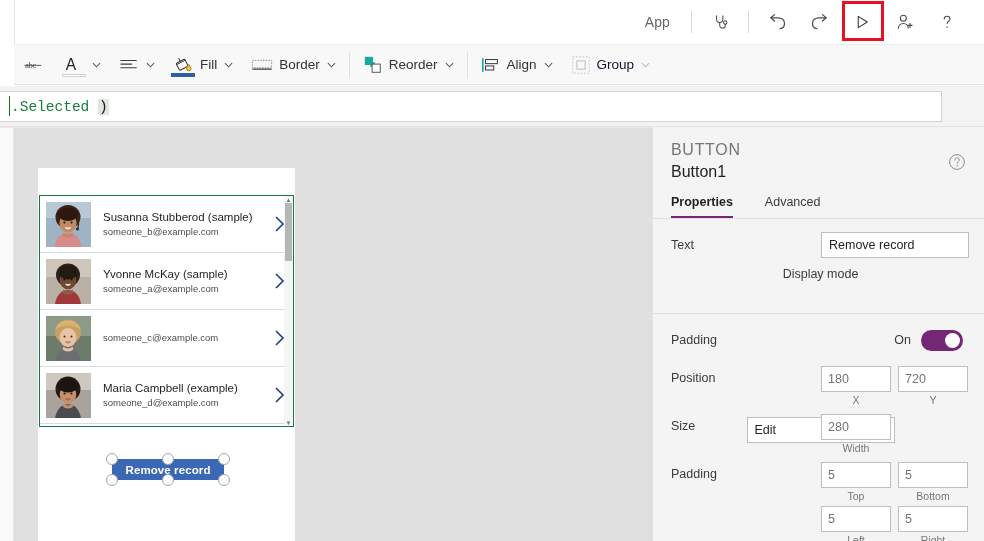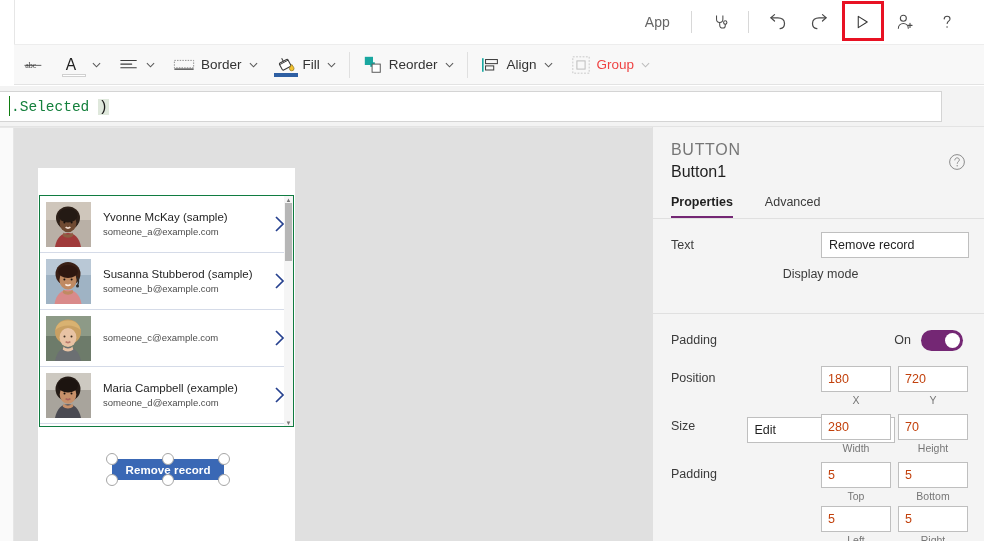--- a/index.html
+++ b/index.html
@@ -60,21 +60,21 @@
     background: #f8f8f8;
     border-top: 1px solid #ededed;
     border-bottom: 1px solid #e3e3e3;
     display: flex; align-items: center;
   }
   .rb-item {
     height: 41px; display: flex; align-items: center;
     padding: 0 9px; color: #333333; font-size: 13.5px; gap: 6px;
     position: relative;
   }
-  .rb-item.disabled { color: #ef4444; }
+  .rb-item.disabled { color: #0f172a; }
   .rb-ico { display: flex; align-items: center; justify-content: center; }
   .rb-ico svg { display: block; }
   .chev { margin-left: 1px; }
   .rb-sep {
     width: 1px; height: 26px; background: #e0e0e0; margin: 0 4px;
   }
   .underline-white {
     position: absolute; left: 8px; bottom: 8px; width: 24px; height: 3px;
     background: #ffffff; border: 1px solid #d0d0d0;
   }
@@ -275,21 +275,21 @@
   .toggle-knob {
     position: absolute; right: 3px; top: 3px;
     width: 15px; height: 15px; border-radius: 50%; background: #ffffff;
   }
   .numgrid { flex: 1; }
   .numrow { display: flex; gap: 7px; }
   .numcell { width: 70px; }
   .numbox {
     width: 70px; height: 26px;
     background: #ffffff; border: 1px solid #bfbfbf;
-    font-size: 12.5px; color: #c2410c;
+    font-size: 12.5px; color: #737373;
     display: flex; align-items: center; padding-left: 6px;
   }
   .numcap {
     width: 70px; text-align: center;
     font-size: 10.5px; color: #767676; margin-top: 2px; margin-bottom: 4px;
   }
   .prop-row-multi { display: flex; align-items: flex-start; padding-top: 4px; justify-content: center; }
   .prop-row-multi .prop-label { padding-top: 5px; }
 </style>
 </head>
@@ -377,35 +377,20 @@
     </div>
 
     <div class="rb-item">
       <span class="rb-ico">
         <svg width="20" height="16" viewBox="0 0 22 16" stroke="#3b3b3b" stroke-width="1.2" stroke-linecap="round">
           <line x1="2" y1="3" x2="19" y2="3"></line>
           <line x1="2" y1="7" x2="14" y2="7"></line>
           <line x1="2" y1="11" x2="19" y2="11"></line>
         </svg>
       </span>
-      <span class="chev rb-ico">
-        <svg width="9" height="6" viewBox="0 0 10 6" fill="none" stroke="#5a5a5a" stroke-width="1.2">
-            <path d="M1 1l4 4 4-4"></path>
-          </svg>
-      </span>
-    </div>
-
-    <div class="rb-item">
-      <span class="rb-ico">
-        <svg width="22" height="14" viewBox="0 0 24 14">
-          <rect x="1.5" y="2" width="21" height="8" fill="none" stroke="#8a8a8a" stroke-width="1" stroke-dasharray="1.6 1.3"></rect>
-          <line x1="1.5" y1="11.5" x2="22.5" y2="11.5" stroke="#3b3b3b" stroke-width="1.4"></line>
-        </svg>
-      </span>
-      <span>Border</span>
       <span class="chev rb-ico">
         <svg width="9" height="6" viewBox="0 0 10 6" fill="none" stroke="#5a5a5a" stroke-width="1.2">
             <path d="M1 1l4 4 4-4"></path>
           </svg>
       </span>
     </div>
 
     <div class="rb-item">
       <span class="rb-ico">
         <svg width="21" height="21" viewBox="0 0 24 24">
@@ -417,20 +402,35 @@
           <path d="M18 12c0 0 2.6 3.1 2.6 4.6a2.6 2.6 0 0 1-5.2 0c0-1.5 2.6-4.6 2.6-4.6z" fill="#f2c230" stroke="#8a6d12" stroke-width=".8"></path>
         </svg>
       </span>
       <span>Fill</span>
       <span class="chev rb-ico">
         <svg width="9" height="6" viewBox="0 0 10 6" fill="none" stroke="#5a5a5a" stroke-width="1.2">
             <path d="M1 1l4 4 4-4"></path>
           </svg>
       </span>
       <span class="underline-blue"></span>
+    </div>
+
+    <div class="rb-item">
+      <span class="rb-ico">
+        <svg width="22" height="14" viewBox="0 0 24 14">
+          <rect x="1.5" y="2" width="21" height="8" fill="none" stroke="#8a8a8a" stroke-width="1" stroke-dasharray="1.6 1.3"></rect>
+          <line x1="1.5" y1="11.5" x2="22.5" y2="11.5" stroke="#3b3b3b" stroke-width="1.4"></line>
+        </svg>
+      </span>
+      <span>Border</span>
+      <span class="chev rb-ico">
+        <svg width="9" height="6" viewBox="0 0 10 6" fill="none" stroke="#5a5a5a" stroke-width="1.2">
+            <path d="M1 1l4 4 4-4"></path>
+          </svg>
+      </span>
     </div>
 
     <div class="rb-sep"></div>
 
     <div class="rb-item">
       <span class="rb-ico">
         <svg width="20" height="20" viewBox="0 0 22 22">
           <rect x="2" y="2" width="9" height="9" fill="#19a7a0"></rect>
           <rect x="8" y="8" width="5" height="5" fill="#19a7a0"></rect>
           <rect x="10" y="10" width="9" height="9" fill="#ffffff" stroke="#5a5a5a" stroke-width="1.1"></rect>
@@ -489,46 +489,20 @@
         <path d="M1.5 1.5L7 6.5l5.5-5"></path>
       </svg>
   </div>
 
   <div class="canvas-area">
     <div class="canvas-left-strip"></div>
 
     <div class="app-screen">
 
       <div class="gallery">
-
-        <div class="gal-item">
-          <div class="gal-photo">
-            <svg width="45" height="45" viewBox="0 0 45 45">
-              <rect width="45" height="45" fill="#b9b0a6"></rect>
-              <rect x="0" y="0" width="45" height="18" fill="#cfc6bb"></rect>
-              <ellipse cx="22" cy="16" rx="12" ry="11.5" fill="#2e2119"></ellipse>
-              <ellipse cx="22" cy="21" rx="8.4" ry="9.2" fill="#6f4a32"></ellipse>
-              <ellipse cx="22" cy="13.5" rx="9.6" ry="7" fill="#241a14"></ellipse>
-              <path d="M9 45c1.6-9.5 6.8-14 13-14s11.4 4.5 13 14z" fill="#a03a3a"></path>
-              <path d="M17.5 30.5c1.4 2.6 7.6 2.6 9 0l.8 3.2c-2.6 2.6-8 2.6-10.6 0z" fill="#8c5f42"></path>
-              <circle cx="18.4" cy="20.5" r="1" fill="#16100c"></circle>
-              <circle cx="25.6" cy="20.5" r="1" fill="#16100c"></circle>
-              <path d="M19.6 25.2c1.5 1.2 3.3 1.2 4.8 0" stroke="#f3ded2" stroke-width="1.6" fill="none"></path>
-            </svg>
-          </div>
-          <div class="gal-text">
-            <div class="gal-name">Yvonne McKay (sample)</div>
-            <div class="gal-mail">someone_a@example.com</div>
-          </div>
-          <div class="gal-chev">
-            <svg width="13" height="20" viewBox="0 0 13 20" fill="none" stroke="#26418f" stroke-width="1.7">
-                <path d="M3 3l7 7-7 7"></path>
-              </svg>
-          </div>
-        </div>
 
         <div class="gal-item">
           <div class="gal-photo">
             <svg width="45" height="45" viewBox="0 0 45 45">
               <rect width="45" height="45" fill="#9fb3c4"></rect>
               <rect x="0" y="0" width="45" height="16" fill="#b9c8d6"></rect>
               <ellipse cx="22" cy="15" rx="12.5" ry="12" fill="#3a2016"></ellipse>
               <ellipse cx="22" cy="21" rx="8.6" ry="9.4" fill="#c08a62"></ellipse>
               <ellipse cx="22" cy="12.5" rx="10" ry="6.5" fill="#2e1710"></ellipse>
               <path d="M8.5 45c1.8-9.8 7-14.2 13.5-14.2S33.7 35.2 35.5 45z" fill="#d98a8a"></path>
@@ -547,20 +521,46 @@
           <div class="gal-chev">
             <svg width="13" height="20" viewBox="0 0 13 20" fill="none" stroke="#26418f" stroke-width="1.7">
                 <path d="M3 3l7 7-7 7"></path>
               </svg>
           </div>
         </div>
 
         <div class="gal-item">
           <div class="gal-photo">
             <svg width="45" height="45" viewBox="0 0 45 45">
+              <rect width="45" height="45" fill="#b9b0a6"></rect>
+              <rect x="0" y="0" width="45" height="18" fill="#cfc6bb"></rect>
+              <ellipse cx="22" cy="16" rx="12" ry="11.5" fill="#2e2119"></ellipse>
+              <ellipse cx="22" cy="21" rx="8.4" ry="9.2" fill="#6f4a32"></ellipse>
+              <ellipse cx="22" cy="13.5" rx="9.6" ry="7" fill="#241a14"></ellipse>
+              <path d="M9 45c1.6-9.5 6.8-14 13-14s11.4 4.5 13 14z" fill="#a03a3a"></path>
+              <path d="M17.5 30.5c1.4 2.6 7.6 2.6 9 0l.8 3.2c-2.6 2.6-8 2.6-10.6 0z" fill="#8c5f42"></path>
+              <circle cx="18.4" cy="20.5" r="1" fill="#16100c"></circle>
+              <circle cx="25.6" cy="20.5" r="1" fill="#16100c"></circle>
+              <path d="M19.6 25.2c1.5 1.2 3.3 1.2 4.8 0" stroke="#f3ded2" stroke-width="1.6" fill="none"></path>
+            </svg>
+          </div>
+          <div class="gal-text">
+            <div class="gal-name">Yvonne McKay (sample)</div>
+            <div class="gal-mail">someone_a@example.com</div>
+          </div>
+          <div class="gal-chev">
+            <svg width="13" height="20" viewBox="0 0 13 20" fill="none" stroke="#26418f" stroke-width="1.7">
+                <path d="M3 3l7 7-7 7"></path>
+              </svg>
+          </div>
+        </div>
+
+        <div class="gal-item">
+          <div class="gal-photo">
+            <svg width="45" height="45" viewBox="0 0 45 45">
               <rect width="45" height="45" fill="#6d7b6a"></rect>
               <rect x="0" y="0" width="45" height="20" fill="#8d9a87"></rect>
               <ellipse cx="22" cy="16" rx="13" ry="12.5" fill="#c9a063"></ellipse>
               <ellipse cx="22" cy="21.5" rx="8.4" ry="9.4" fill="#e8c3a4"></ellipse>
               <path d="M9.5 14c1-6.5 6-9.5 12.5-9.5S33.5 7.5 34.5 14c-3-3-8-4.5-12.5-4.5S12.5 11 9.5 14z" fill="#d9b271"></path>
               <path d="M9 45c1.8-9.6 7-14 13-14s11.2 4.4 13 14z" fill="#6b6f72"></path>
               <path d="M17.6 30.6c1.4 2.5 7.4 2.5 8.8 0l.9 3c-2.6 2.6-8 2.6-10.6 0z" fill="#e8c3a4"></path>
               <circle cx="18.5" cy="20.6" r="1" fill="#3a2d20"></circle>
               <circle cx="25.5" cy="20.6" r="1" fill="#3a2d20"></circle>
               <path d="M19.6 25.6c1.5 1.2 3.3 1.2 4.8 0" stroke="#b97a6c" stroke-width="1.6" fill="none"></path>
@@ -692,24 +692,20 @@
       </div>
 
       <div class="prop-row-multi">
         <div class="prop-label">Size</div>
         <div class="numgrid">
           <div class="numrow">
             <div class="numcell">
               <div class="numbox">280</div>
               <div class="numcap">Width</div>
             </div>
-            <div class="numcell">
-              <div class="numbox">70</div>
-              <div class="numcap">Height</div>
-            </div>
           </div>
         </div>
       </div>
 
       <div class="prop-row-multi">
         <div class="prop-label">Padding</div>
         <div class="numgrid">
           <div class="numrow">
             <div class="numcell">
               <div class="numbox">5</div>

